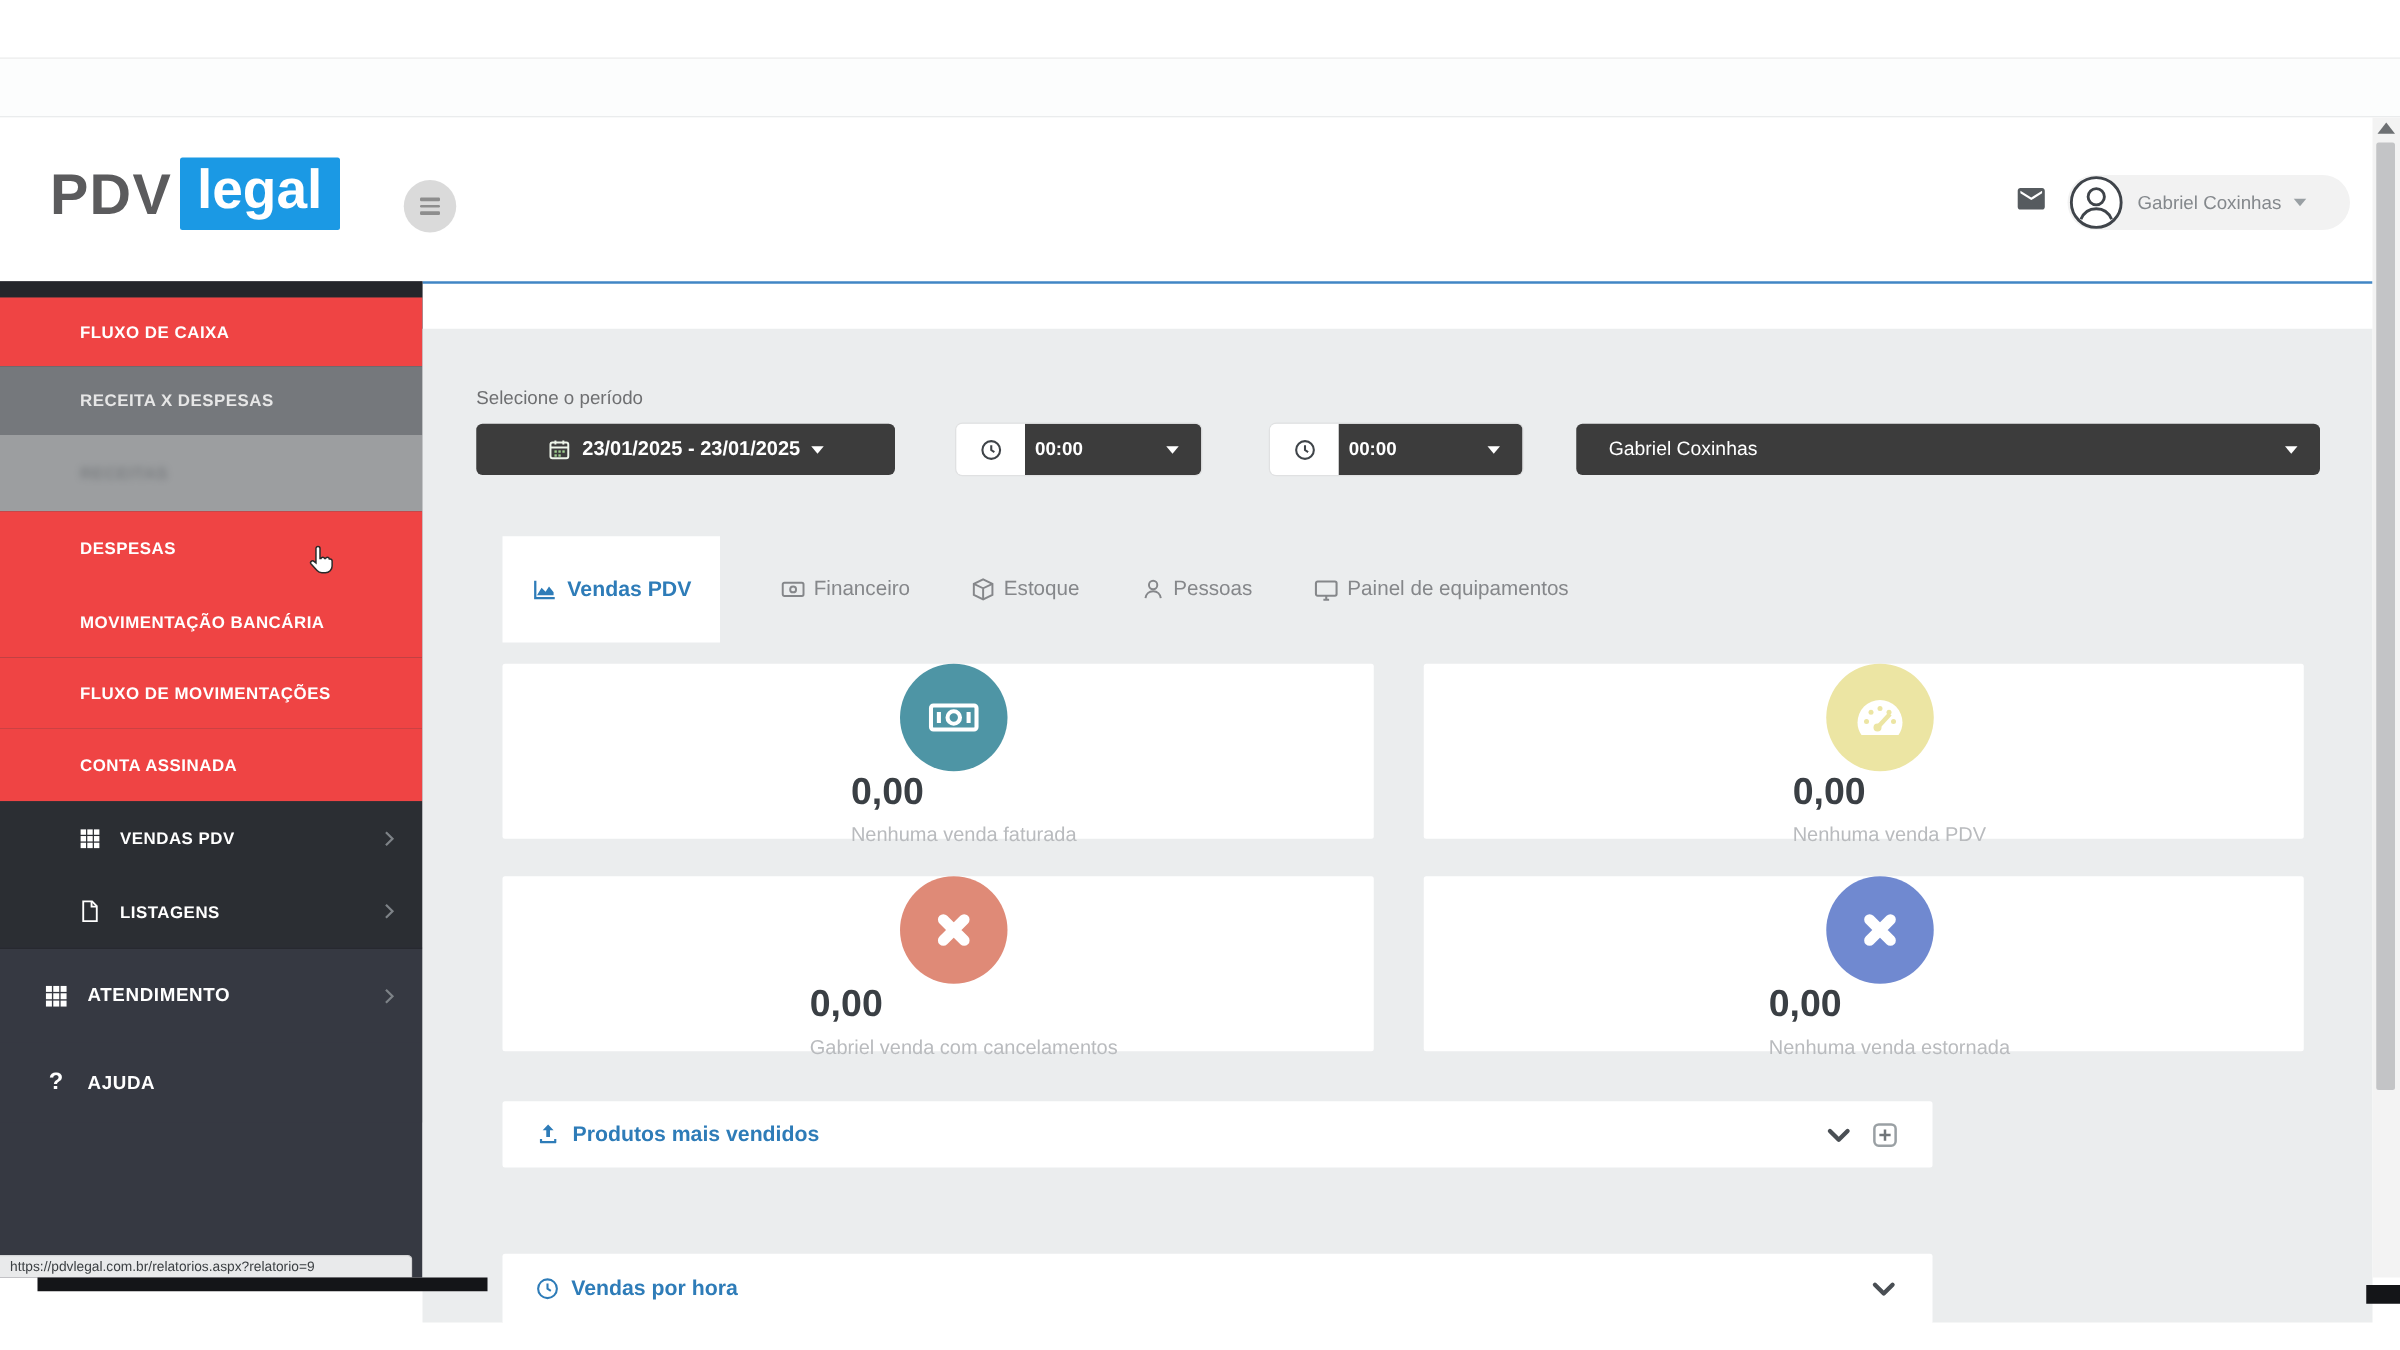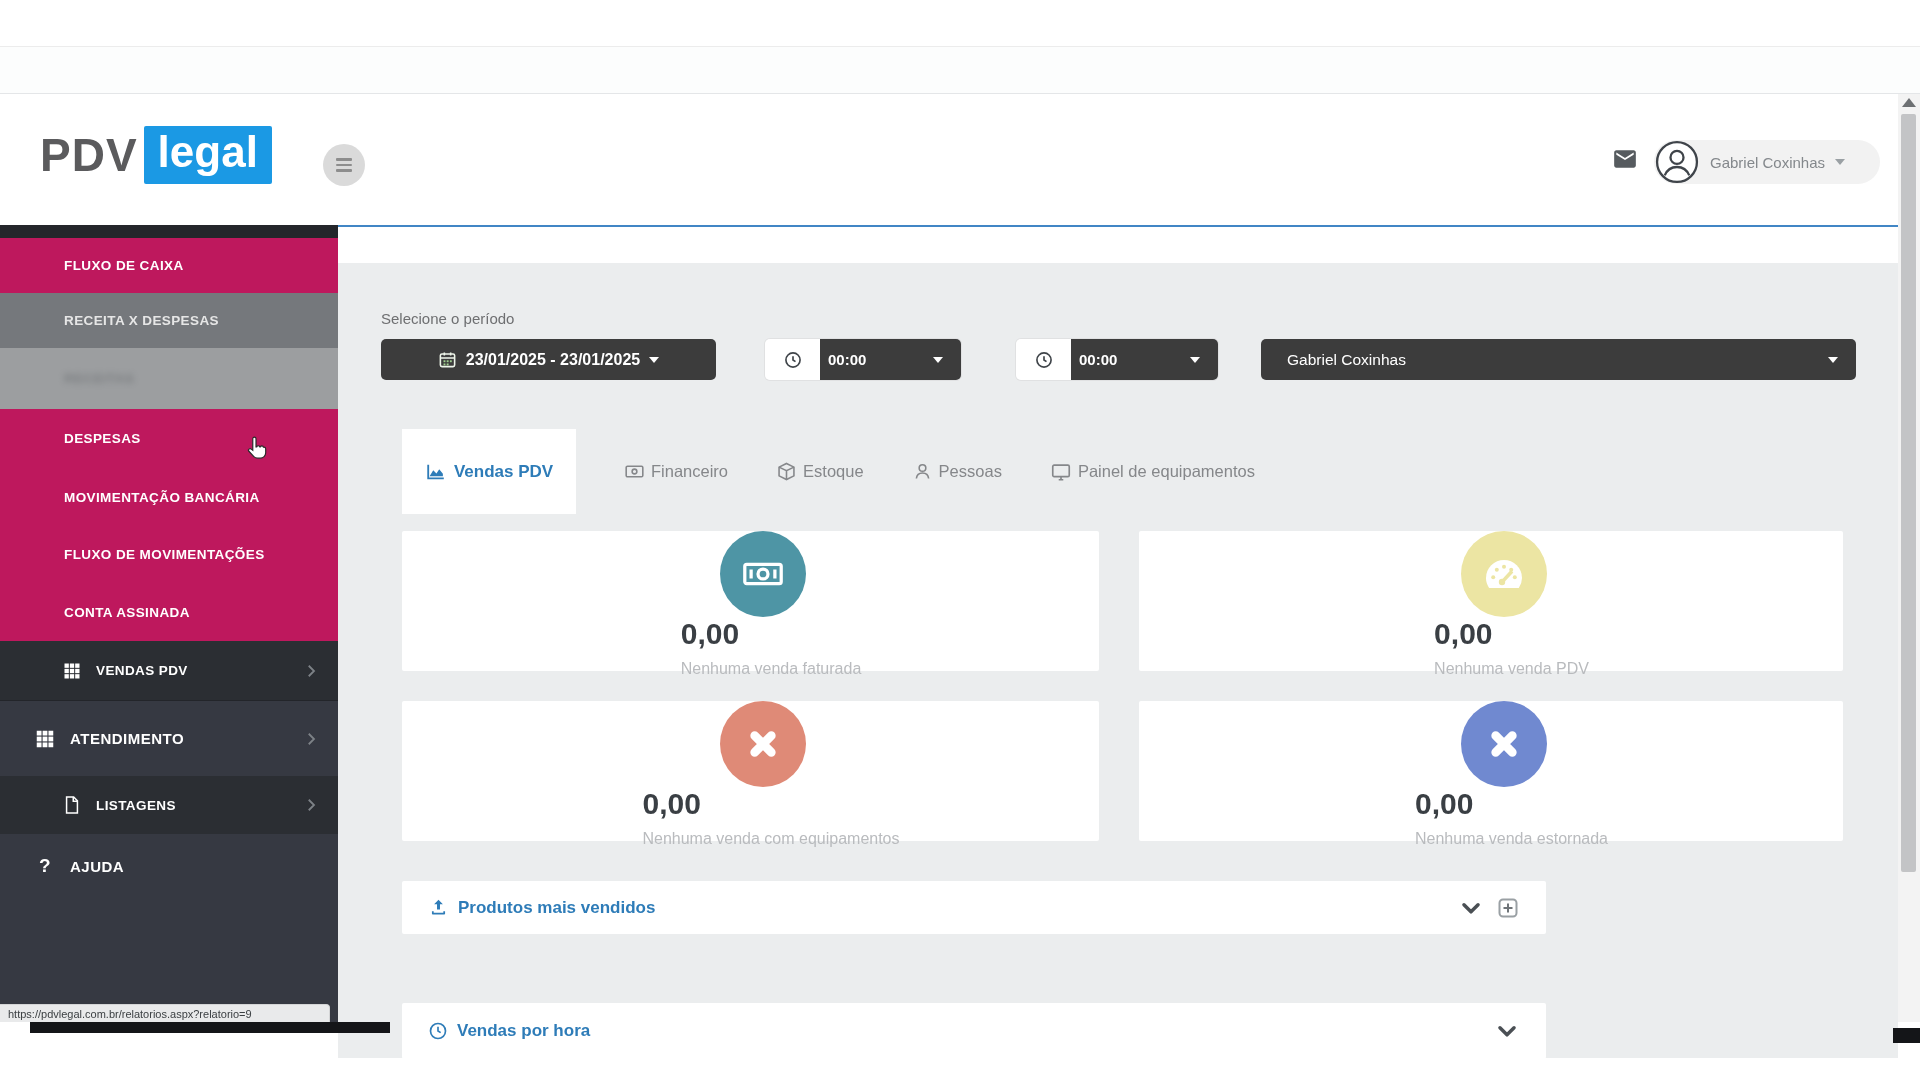--- a/index.html
+++ b/index.html
@@ -30,21 +30,21 @@
   .blue-rule { position:absolute; left:338px; top:225px; width:1560px; height:2px; background:#4186c5; }
 
   
   .sidebar { position:absolute; left:0; top:225px; width:338px; height:797px; background:#363942; overflow:hidden; }
   .sb-spacer { height:13px; background:#24262b; }
   .sb-light { background:#e7e7e5; }
   .sb-row { display:flex; align-items:center; cursor:pointer; }
   .sb-sec { height:77px; padding-left:34px; gap:12px; font-size:15px; font-weight:bold; color:#3f4549; letter-spacing:.4px; }
   .sb-fin { height:48px; padding-left:64px; gap:10px; font-size:14px; font-weight:bold; color:#3f4549; letter-spacing:.4px; }
   .dollar { font-size:18px; font-weight:bold; color:#3f4549; }
-  .sb-sub { height:56px; padding-left:64px; background:#be185d; color:#fff; font-size:13.5px; font-weight:bold; letter-spacing:.4px; }
+  .sb-sub { height:56px; padding-left:64px; background:#ef4444; color:#fff; font-size:13.5px; font-weight:bold; letter-spacing:.4px; }
   .sb-sub.hover { background:#75787c; color:#e6e6e6; }
   .sb-sub.faded { background:#9c9ea0; height:61px; }
   .faded-label { color:#54585c; filter:blur(3px); opacity:.45; }
   .sb-subico { height:58px; padding-left:62px; gap:14px; background:#2b2e33; color:#fff; font-size:13.5px; font-weight:bold; letter-spacing:.4px; position:relative; }
   .sb-dark-sec { height:76px; padding-left:34px; gap:14px; background:#363942; border-top:1px solid #23252a; color:#fff; font-size:15px; font-weight:bold; letter-spacing:.5px; position:relative; }
   .sb-ajuda { height:64px; }
   .qmark { font-size:19px; font-weight:bold; color:#fff; width:22px; text-align:center; }
   .sb-chev { position:absolute; right:18px; top:50%; transform:translateY(-50%); }
   .cursor-hand { position:absolute; left:243px; top:210px; }
 
@@ -220,49 +220,49 @@
             <rect x="15.8" y="15.8" width="5.2" height="5.2"></rect>
           </svg>
       </span>
       <span>VENDAS PDV</span>
       <span class="sb-chev">
         <svg viewBox="0 0 24 24" width="18" height="18">
             <path d="M9 5l7 7-7 7" fill="none" stroke="#7d8287" stroke-width="2.4"></path>
           </svg>
       </span>
     </div>
+    <div class="sb-row sb-subico" style="height:58px;">
+      <span>
+        <svg viewBox="0 0 24 24" width="20" height="20">
+            <path d="M5.5 2.5h8.5l4.5 4.5v14.5H5.5z" fill="none" stroke="#fff" stroke-width="1.8"></path>
+            <path d="M13.5 2.5V7.5h5" fill="none" stroke="#fff" stroke-width="1.8"></path>
+          </svg>
+      </span>
+      <span>LISTAGENS</span>
+      <span class="sb-chev">
+        <svg viewBox="0 0 24 24" width="18" height="18">
+            <path d="M9 5l7 7-7 7" fill="none" stroke="#7d8287" stroke-width="2.4"></path>
+          </svg>
+      </span>
+    </div>
     <div class="sb-row sb-dark-sec">
       <span>
         <svg viewBox="0 0 24 24" width="22" height="22" fill="#fff">
             <rect x="3" y="3" width="5.2" height="5.2"></rect>
             <rect x="9.4" y="3" width="5.2" height="5.2"></rect>
             <rect x="15.8" y="3" width="5.2" height="5.2"></rect>
             <rect x="3" y="9.4" width="5.2" height="5.2"></rect>
             <rect x="9.4" y="9.4" width="5.2" height="5.2"></rect>
             <rect x="15.8" y="9.4" width="5.2" height="5.2"></rect>
             <rect x="3" y="15.8" width="5.2" height="5.2"></rect>
             <rect x="9.4" y="15.8" width="5.2" height="5.2"></rect>
             <rect x="15.8" y="15.8" width="5.2" height="5.2"></rect>
           </svg>
       </span>
       <span>ATENDIMENTO</span>
-      <span class="sb-chev">
-        <svg viewBox="0 0 24 24" width="18" height="18">
-            <path d="M9 5l7 7-7 7" fill="none" stroke="#7d8287" stroke-width="2.4"></path>
-          </svg>
-      </span>
-    </div>
-    <div class="sb-row sb-subico" style="height:58px;">
-      <span>
-        <svg viewBox="0 0 24 24" width="20" height="20">
-            <path d="M5.5 2.5h8.5l4.5 4.5v14.5H5.5z" fill="none" stroke="#fff" stroke-width="1.8"></path>
-            <path d="M13.5 2.5V7.5h5" fill="none" stroke="#fff" stroke-width="1.8"></path>
-          </svg>
-      </span>
-      <span>LISTAGENS</span>
       <span class="sb-chev">
         <svg viewBox="0 0 24 24" width="18" height="18">
             <path d="M9 5l7 7-7 7" fill="none" stroke="#7d8287" stroke-width="2.4"></path>
           </svg>
       </span>
     </div>
     <div class="sb-row sb-dark-sec sb-ajuda" style="border-top:none;">
       <span class="qmark">?</span>
       <span>AJUDA</span>
     </div>
@@ -404,21 +404,21 @@
         </div>
       </div>
       <div class="card">
         <div class="card-circle cc-salmon">
           <svg viewBox="0 0 24 24" width="40" height="40">
               <path d="M7 7l10 10M17 7L7 17" stroke="#fff" stroke-width="5.2" stroke-linecap="round"></path>
             </svg>
         </div>
         <div class="card-text">
           <div class="card-value">0,00</div>
-          <div class="card-caption">Nenhuma venda com equipamentos</div>
+          <div class="card-caption">Gabriel venda com cancelamentos</div>
         </div>
       </div>
       <div class="card">
         <div class="card-circle cc-blue">
           <svg viewBox="0 0 24 24" width="40" height="40">
               <path d="M7 7l10 10M17 7L7 17" stroke="#fff" stroke-width="5.2" stroke-linecap="round"></path>
             </svg>
         </div>
         <div class="card-text">
           <div class="card-value">0,00</div>

